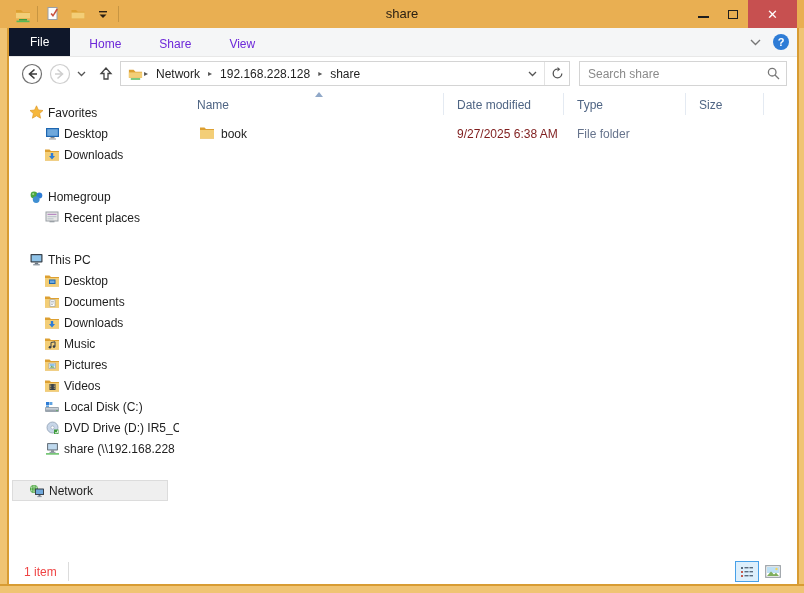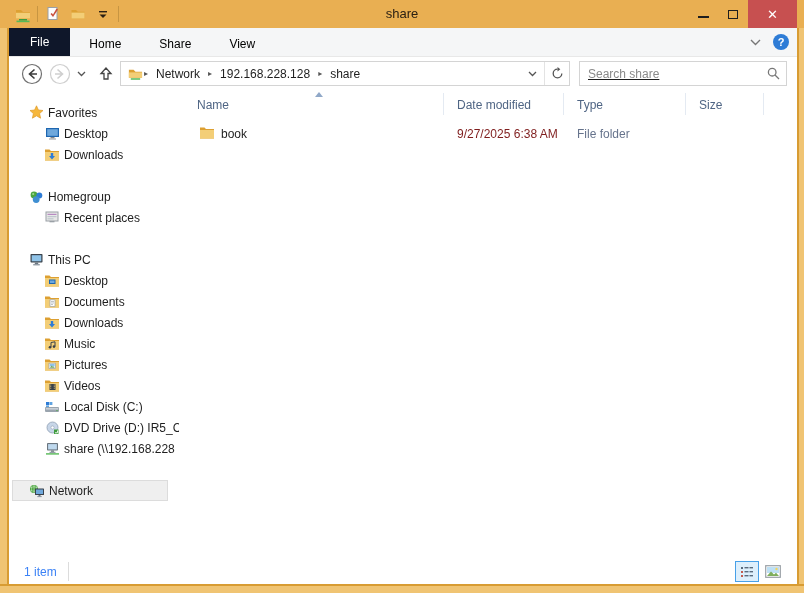--- a/index.html
+++ b/index.html
@@ -18,35 +18,35 @@
   .qat .sep { width: 1px; height: 16px; background: #C79542; }
   .qat-btn { width: 20px; height: 20px; display: flex; align-items: center; justify-content: center; }
   .title-text { position: absolute; top: 0; left: 0; right: 0; height: 28px; text-align: center; line-height: 28px; font-size: 13px; color: #2b2013; pointer-events: none; }
   .win-controls { position: absolute; top: 0; right: 7px; height: 28px; display: flex; align-items: stretch; }
   .wc-btn { width: 30px; display: flex; align-items: center; justify-content: center; }
   .wc-close { width: 49px; background: #C75050; color: #fff; font-size: 13px; }
   .wc-min-glyph { width: 11px; height: 2px; background: #1e1e1e; margin-top: 6px; }
   .wc-max-glyph { width: 10px; height: 9px; border: 1.5px solid #1e1e1e; background: transparent; }
   
   .tabs-row { position: absolute; top: 28px; left: 9px; right: 7px; height: 29px; background: #F5F6F7; border-bottom: 1px solid #E8E8E8; display: flex; align-items: stretch; }
-  .tab { padding: 16px 19px; display: flex; align-items: center; font-size: 12px; color: #000000; }
+  .tab { padding: 16px 19px; display: flex; align-items: center; font-size: 12px; color: #6d28d9; }
   .tab.file { background: #0f172a; color: #fff; padding: 0 21px; }
   .tabs-right { margin-left: auto; display: flex; align-items: center; gap: 12px; padding-right: 8px; }
   .ribbon-chevron { color: #777; font-size: 11px; }
   .help-circle { width: 16px; height: 16px; border-radius: 50%; background: #2E7CD6; color: #fff; font-size: 11px; font-weight: bold; display: flex; align-items: center; justify-content: center; }
   
   .toolbar { position: absolute; top: 57px; left: 9px; right: 7px; height: 33px; background: #fff; display: flex; align-items: center; }
   .nav-btn { display: flex; align-items: center; justify-content: center; }
   .addr-box { position: absolute; left: 111px; top: 4px; width: 450px; height: 25px; border: 1px solid #D4D4D4; background: #fff; display: flex; align-items: center; }
   .crumb { padding: 0 7px; color: #1e1e1e; white-space: nowrap; }
   .crumb-arrow { color: #555; font-size: 8px; padding: 0 1px; }
   .addr-right { margin-left: auto; display: flex; align-items: center; height: 100%; }
   .addr-sep { width: 1px; height: 100%; background: #E3E3E3; }
   .addr-btn { width: 24px; height: 100%; display: flex; align-items: center; justify-content: center; color: #555; }
-  .search-box { position: absolute; left: 570px; right: 10px; top: 4px; height: 25px; border: 1px solid #D4D4D4; background: #fff; display: flex; align-items: center; text-decoration: underline; }
+  .search-box { position: absolute; left: 570px; right: 10px; top: 4px; height: 25px; border: 1px solid #D4D4D4; background: #fff; display: flex; align-items: center; }
   .search-box input { flex: 1; border: none; outline: none; font-family: "Liberation Sans", sans-serif; font-size: 12px; padding: 0 8px; color: #333; }
   .search-box input::placeholder { color: #8A8A8A; opacity: 1; }
   .search-icon-wrap { width: 26px; display: flex; align-items: center; justify-content: center; }
   
   .main { position: absolute; top: 90px; left: 9px; right: 7px; height: 470px; background: #fff; }
   .sidebar { position: absolute; left: 0; top: 0; bottom: 0; width: 170px; padding-top: 12px; overflow: hidden; }
   .side-item { position: relative; height: 21px; display: flex; align-items: center; white-space: nowrap; }
   .side-item .ic { position: absolute; left: 19px; width: 16px; height: 16px; display: flex; align-items: center; justify-content: center; }
   .side-item .lbl { position: absolute; left: 39px; color: #1e1e1e; }
   .side-item.lvl1 .ic { left: 35px; }
@@ -63,21 +63,21 @@
   .sort-arrow { position: absolute; left: 136px; top: 2px; width: 0; height: 0; border-left: 4px solid transparent; border-right: 4px solid transparent; border-bottom: 5px solid #90A8C8; }
   .file-row { position: absolute; top: 34px; left: 0; right: 0; height: 21px; }
   .file-row .cell { position: absolute; top: 3px; white-space: nowrap; }
   .file-row .c-name { left: 42px; color: #1e1e1e; }
   .file-row .c-date { left: 278px; color: #7f1d1d; }
   .file-row .c-type { left: 398px; color: #66738C; }
   .file-row .c-size { left: 520px; color: #66738C; }
   .file-row .row-icon { position: absolute; left: 20px; top: 2px; }
   
   .statusbar { position: absolute; left: 9px; right: 7px; top: 560px; height: 24px; background: #fff; }
-  .status-count { position: absolute; left: 15px; top: 5px; color: #3b82f6; }
+  .status-count { position: absolute; left: 15px; top: 5px; color: #ef4444; }
   .status-sep { position: absolute; left: 59px; top: 2px; width: 1px; height: 19px; background: #DCDCDC; }
   .view-btns { position: absolute; right: 12px; top: 1px; display: flex; gap: 2px; }
   .view-btn { width: 24px; height: 21px; display: flex; align-items: center; justify-content: center; border: 1px solid transparent; background: transparent; }
   .view-btn.active { border: 1px solid #47A0E8; background: #DDEFFC; }
   svg { display: block; }
 </style>
 </head>
 <body>
 
 <div class="window">

